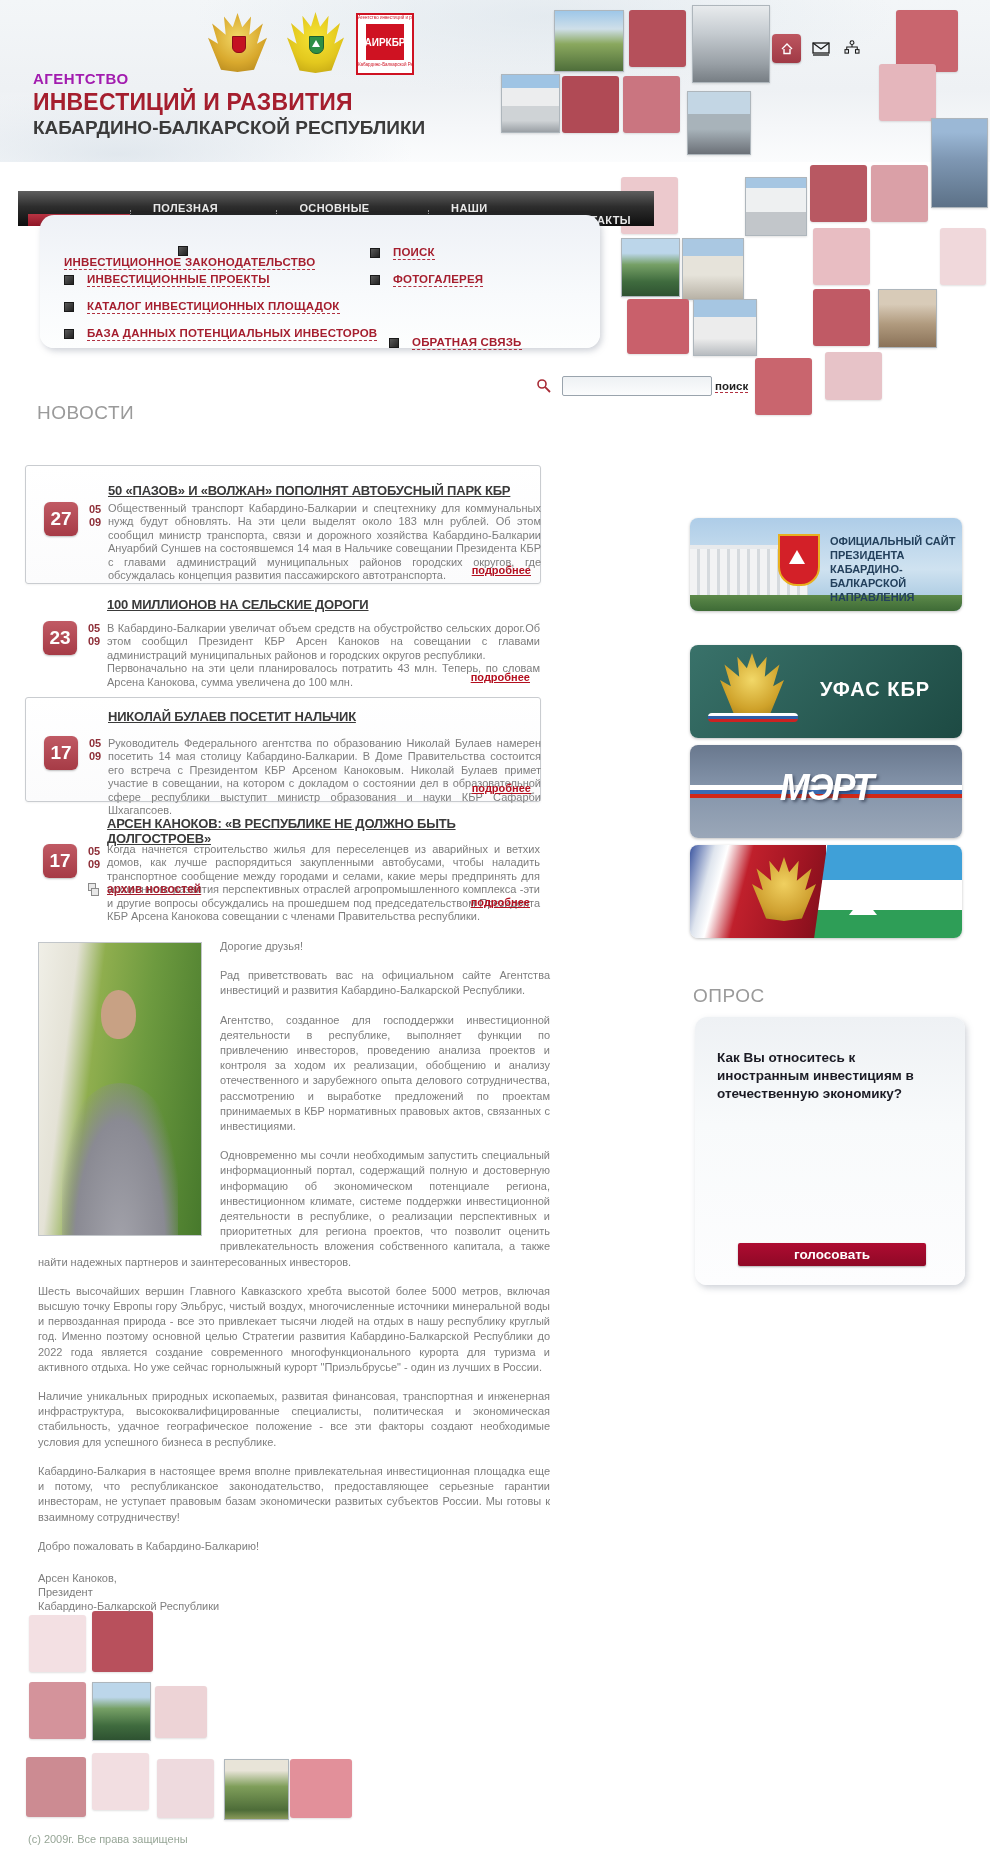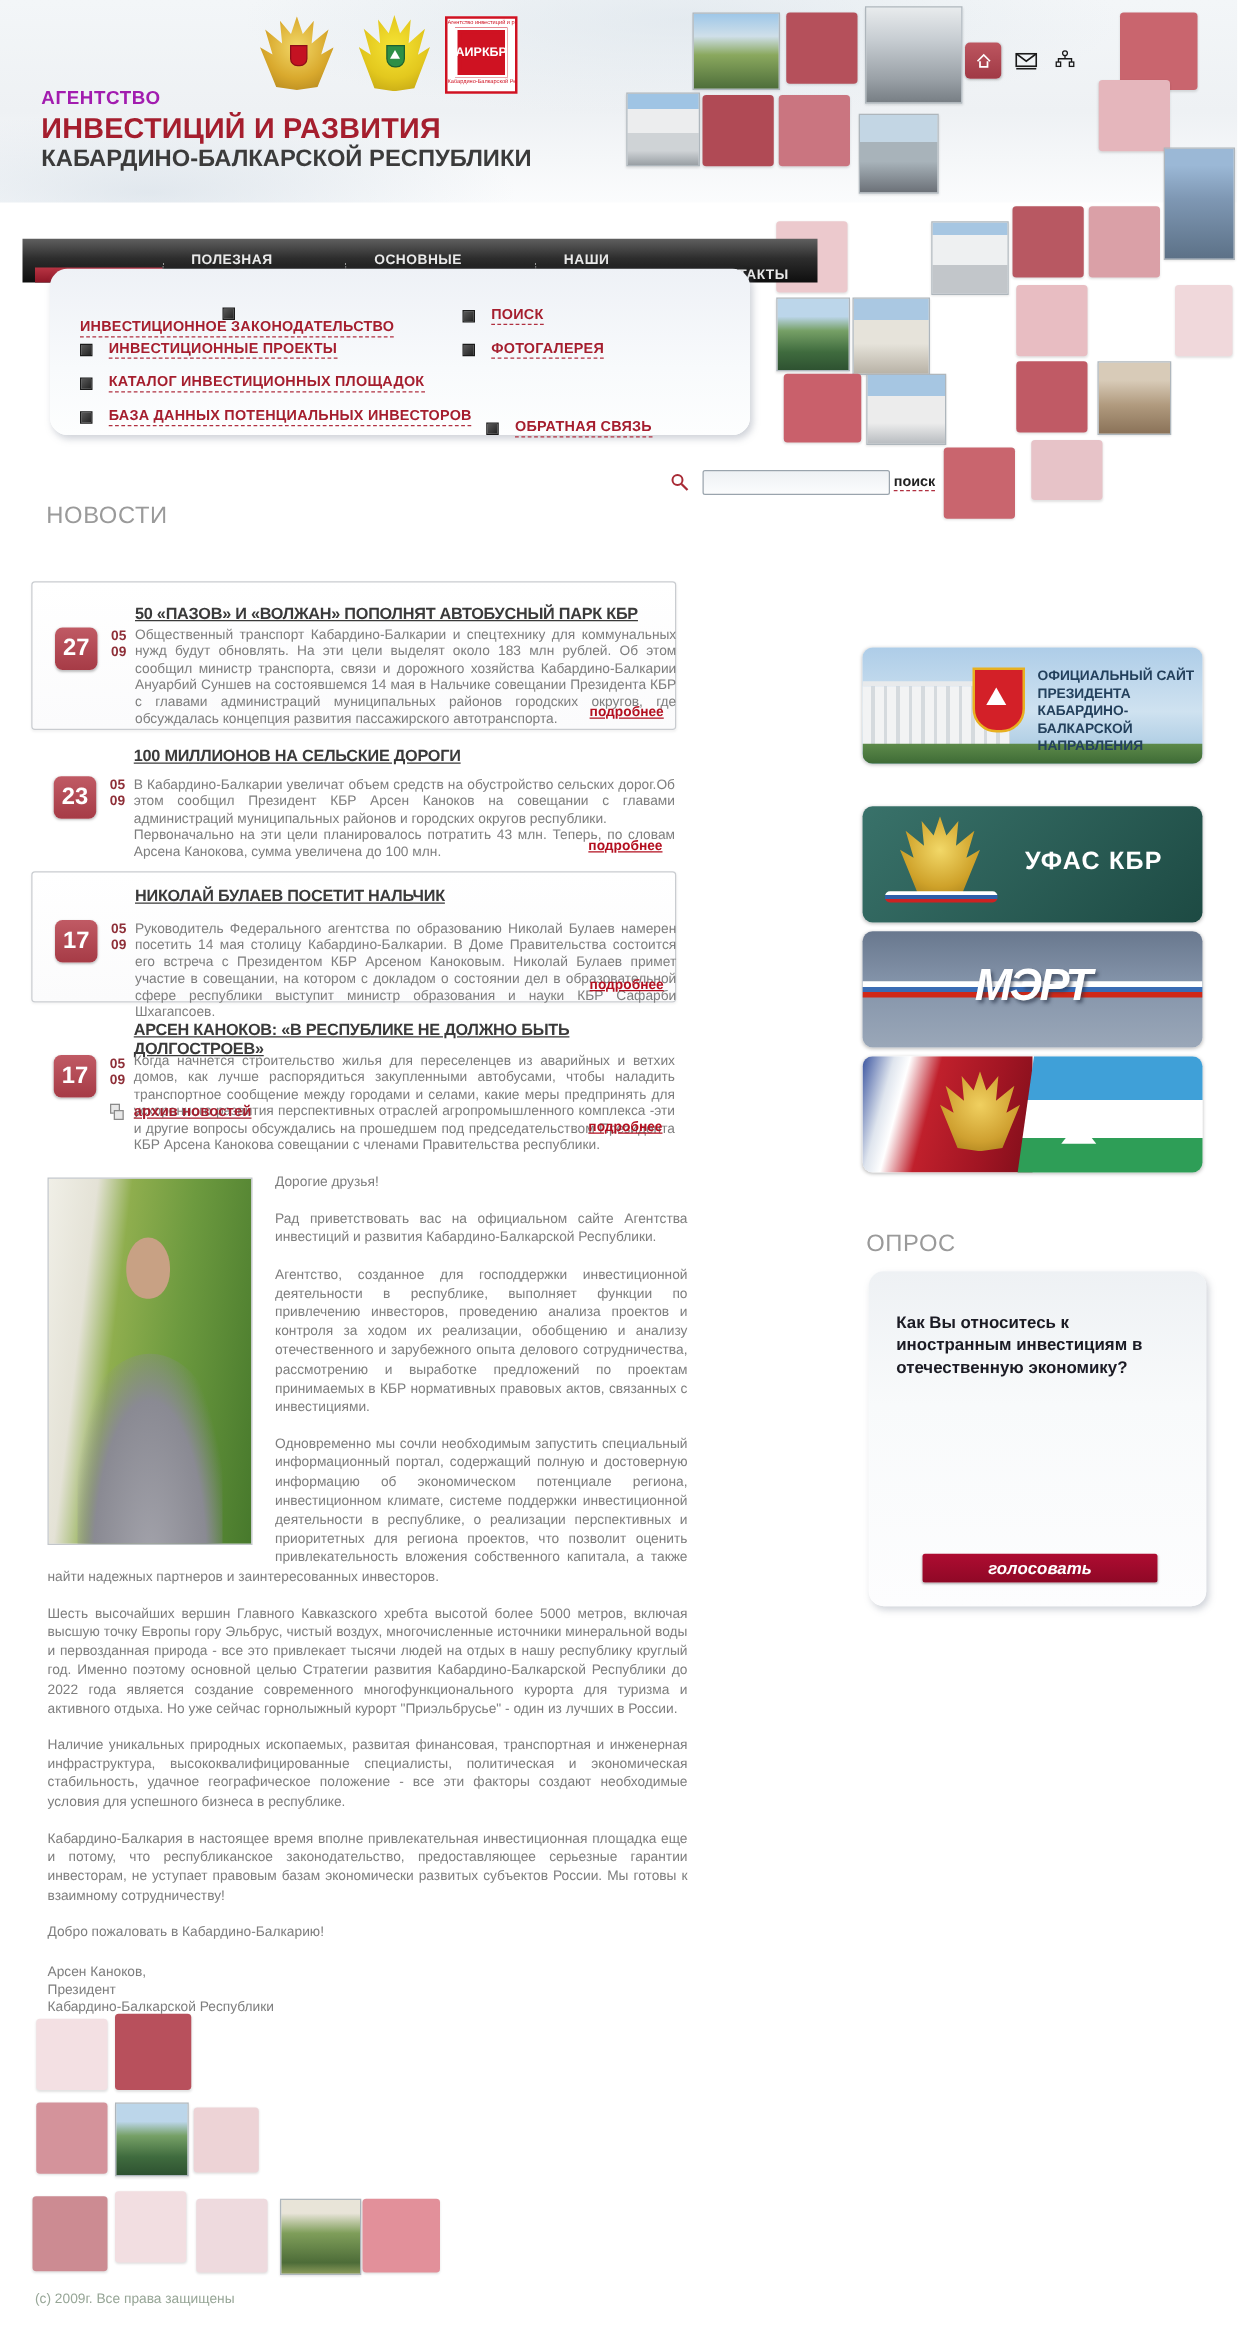--- a/index.html
+++ b/index.html
@@ -144,21 +144,21 @@
   .poll-box{position:absolute;left:695px;top:1017px;width:270px;height:268px;border-radius:12px;
     background:linear-gradient(180deg,#eef1f4 0%,#f8fafb 40%,#fdfdfe 100%);
     box-shadow:2px 3px 6px rgba(120,130,145,.35);}
   .poll-q{position:absolute;left:22px;top:32px;width:226px;font-size:13.5px;line-height:18px;font-weight:bold;color:#1b1b24;}
   .poll-opt{position:absolute;left:58px;display:flex;align-items:center;}
   .poll-radio{width:13px;height:13px;border-radius:50%;border:2px solid #7d98ad;background:#fdfdfd;box-shadow:inset 0 1px 2px rgba(0,0,0,.15);cursor:pointer;flex:none;}
   .poll-label{margin-left:16px;font-size:13px;color:#6e6e6e;}
   .po1{top:1122px;} .po2{top:1152px;} .po3{top:1182px;}
   .poll-btn{position:absolute;left:43px;top:226px;width:188px;height:23px;border-radius:2px;
     background:linear-gradient(180deg,#ae0c31 0%,#8f0826 100%);color:#fff;font-size:13.5px;font-weight:bold;
-    display:flex;align-items:center;justify-content:center;cursor:pointer;box-shadow:0 1px 2px rgba(0,0,0,.3);font-style:italic;}
+    display:flex;align-items:center;justify-content:center;cursor:pointer;box-shadow:0 1px 2px rgba(0,0,0,.3);}
 
   
   .welcome{position:absolute;left:38px;top:939px;width:512px;font-size:11px;line-height:15.2px;color:#7e7e7e;text-align:justify;}
   .welcome p{margin:0 0 14px 0;}
   .pres-photo{float:left;width:162px;height:292px;margin:3px 18px 8px 0;border:1px solid #c2c6ca;position:relative;overflow:hidden;
     background:linear-gradient(97deg,#f0efe7 0%,#e4e2d6 20%,#8fae4e 34%,#6d9a3f 60%,#47792c 100%);}
   .pres-suit{position:absolute;left:14%;bottom:-6%;width:72%;height:58%;
     background:radial-gradient(ellipse at 50% 100%,#a3a3ab 0%,#8a8a93 55%,rgba(130,130,140,0) 78%);border-radius:50% 50% 0 0;}
   .pres-head{position:absolute;left:38%;top:16%;width:22%;height:17%;border-radius:50% 50% 46% 46%;background:#c8a184;}
   .sig{margin-top:18px;line-height:13px;}

